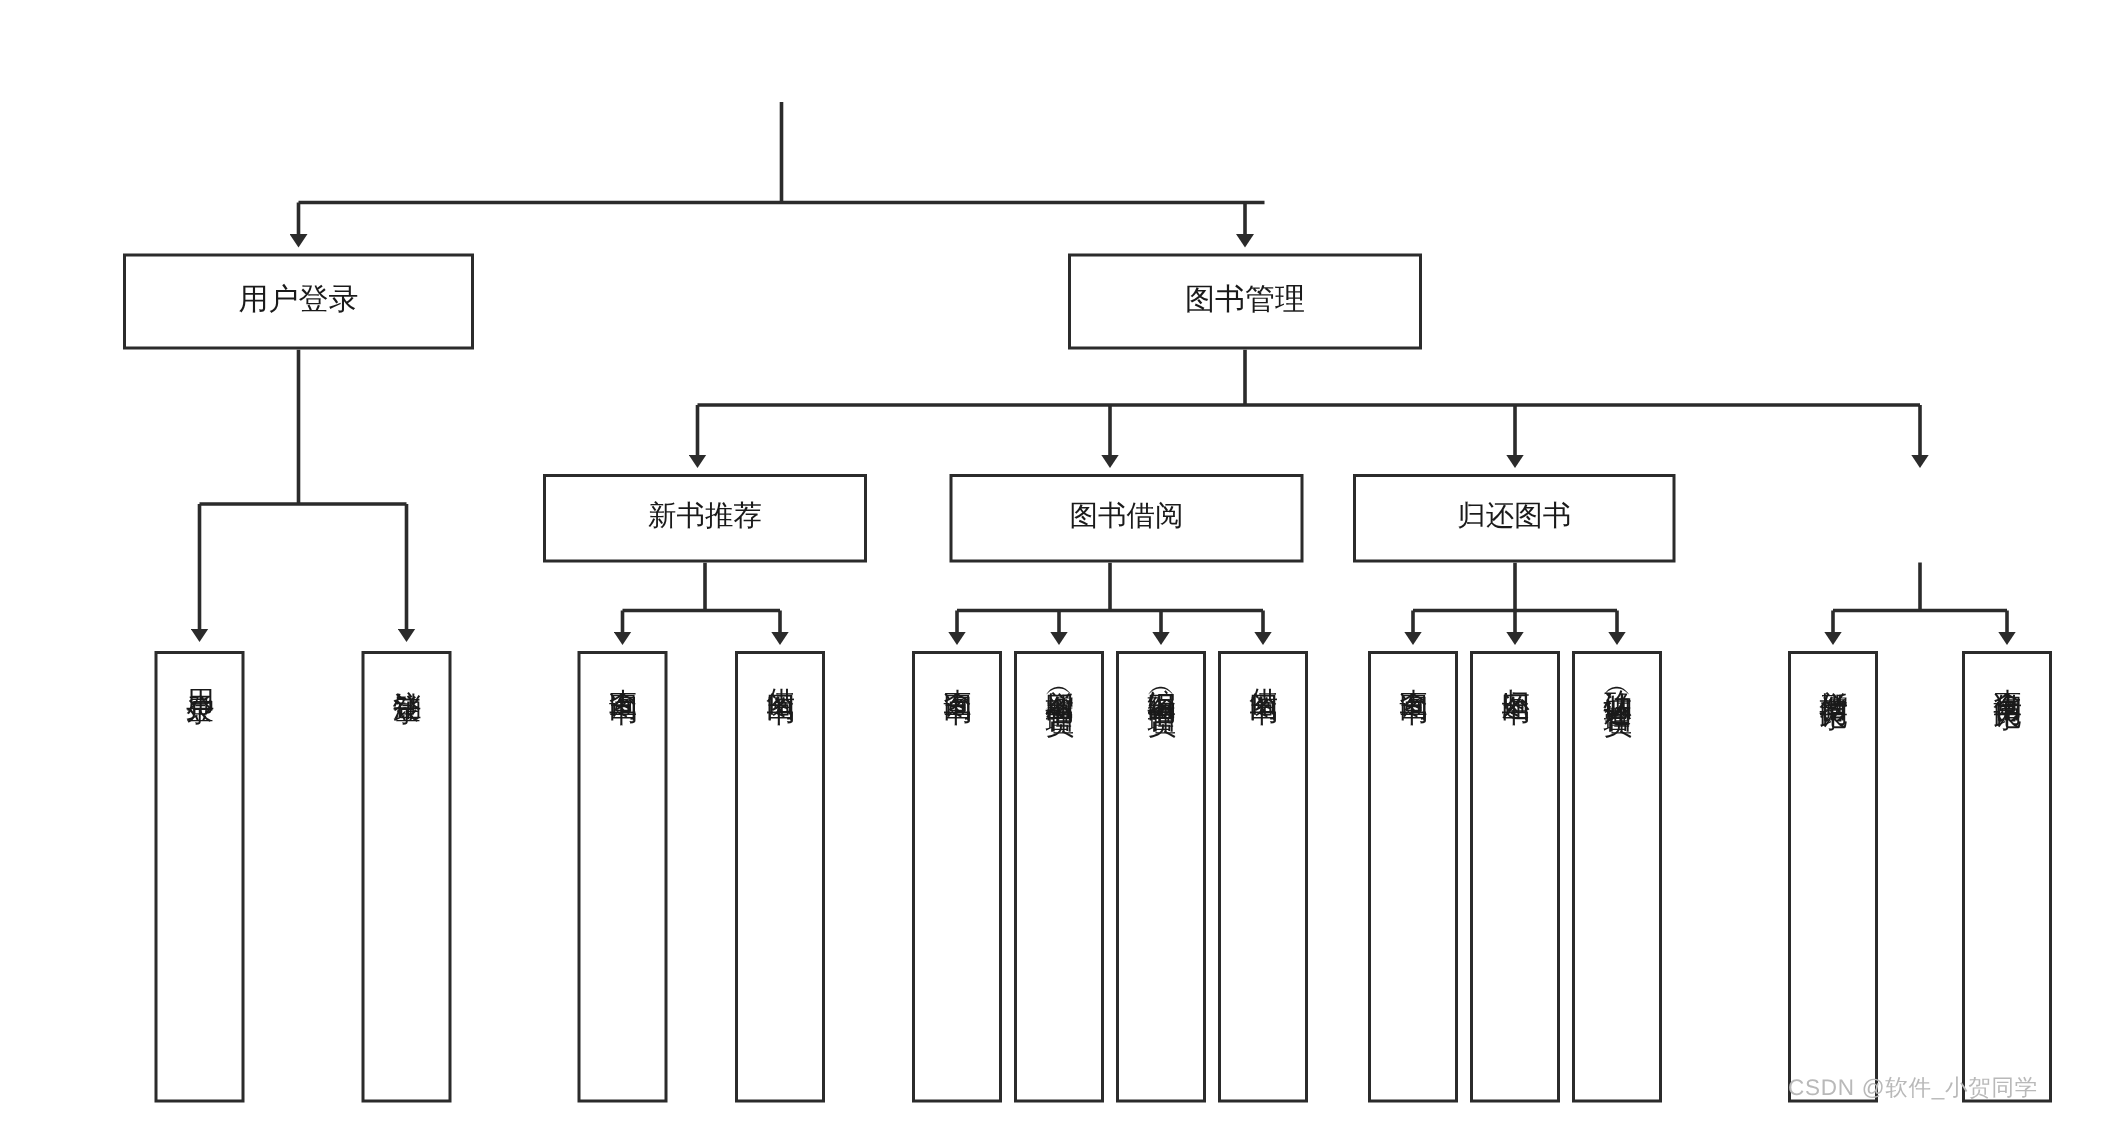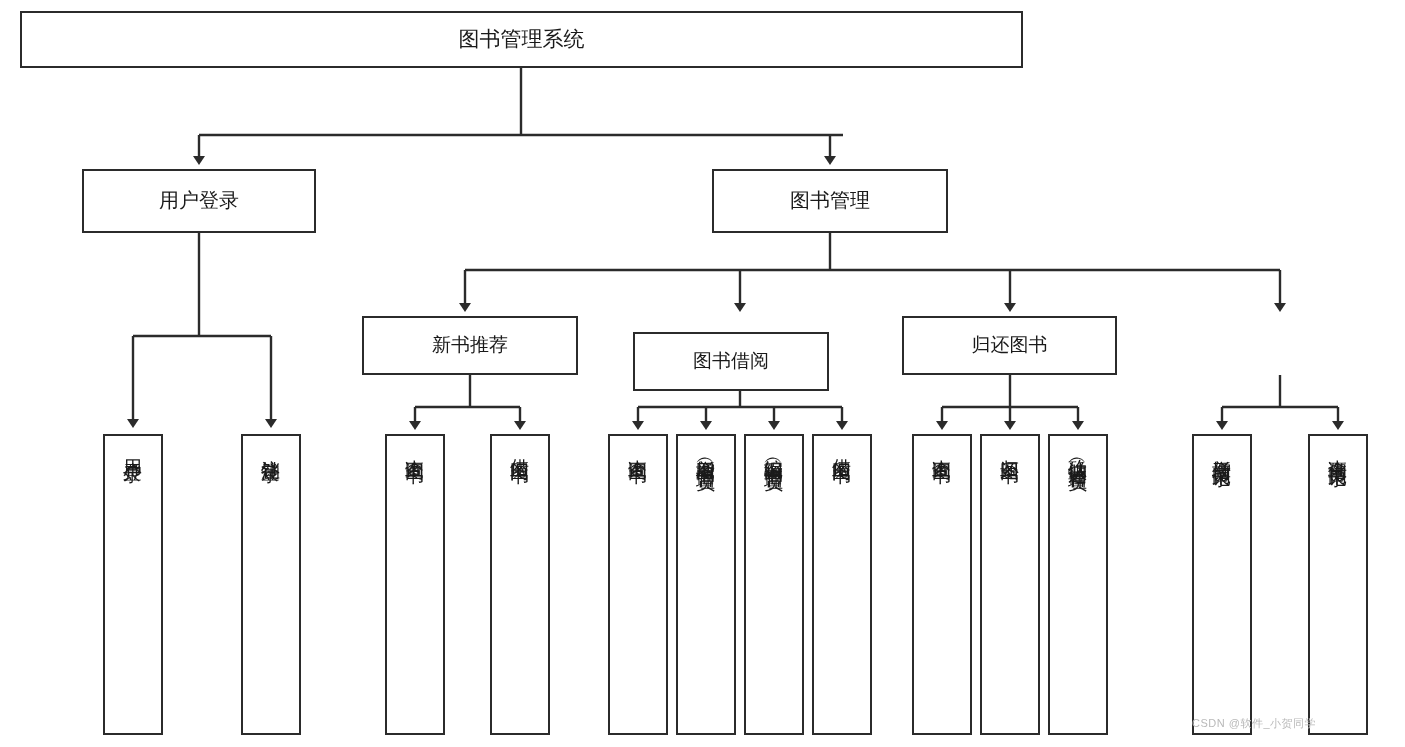--- a/index.html
+++ b/index.html
@@ -51,21 +51,21 @@
   .leaf .node-label {
     writing-mode: vertical-rl;
     text-orientation: upright;
     font-size: 19px;
     letter-spacing: 2px;
     line-height: 1;
   }
   .watermark {
     position: absolute;
     color: #b9b9b9;
-    font-size: 11px;
+    font-size: 15px;
     white-space: nowrap;
     letter-spacing: 0.5px;
     pointer-events: none;
   }
 </style>
 </head>
 <body>
 
 <div id="canvas">
 
@@ -112,35 +112,32 @@
       <path d="M 1010 407 L 1010 422" marker-end="url(#arrow)"></path>
       <path d="M 1078 407 L 1078 422" marker-end="url(#arrow)"></path>
 
       <path d="M 1280 375 L 1280 407"></path>
       <path d="M 1222 407 L 1338 407"></path>
       <path d="M 1222 407 L 1222 422" marker-end="url(#arrow)"></path>
       <path d="M 1338 407 L 1338 422" marker-end="url(#arrow)"></path>
     </g>
   </svg>
 
-  <div class="node level-root" style="left:20px; top:11px; width:1003px; height:57px;">
-    <span class="node-label">图书管理系统</span>
-  </div>
 
   <div class="node level-2" style="left:82px; top:169px; width:234px; height:64px;">
     <span class="node-label">用户登录</span>
   </div>
   <div class="node level-2" style="left:712px; top:169px; width:236px; height:64px;">
     <span class="node-label">图书管理</span>
   </div>
 
   <div class="node level-3" style="left:362px; top:316px; width:216px; height:59px;">
     <span class="node-label">新书推荐</span>
   </div>
-  <div class="node level-3" style="left:633px; top:316px; width:196px; height:59px;margin-top:16px;">
+  <div class="node level-3" style="left:633px; top:316px; width:236px; height:59px;">
     <span class="node-label">图书借阅</span>
   </div>
   <div class="node level-3" style="left:902px; top:316px; width:215px; height:59px;">
     <span class="node-label">归还图书</span>
   </div>
 
   <div class="node leaf" style="left:103px; top:434px; width:60px; height:301px;">
     <span class="node-label">用户登录</span>
   </div>
   <div class="node leaf" style="left:241px; top:434px; width:60px; height:301px;">

